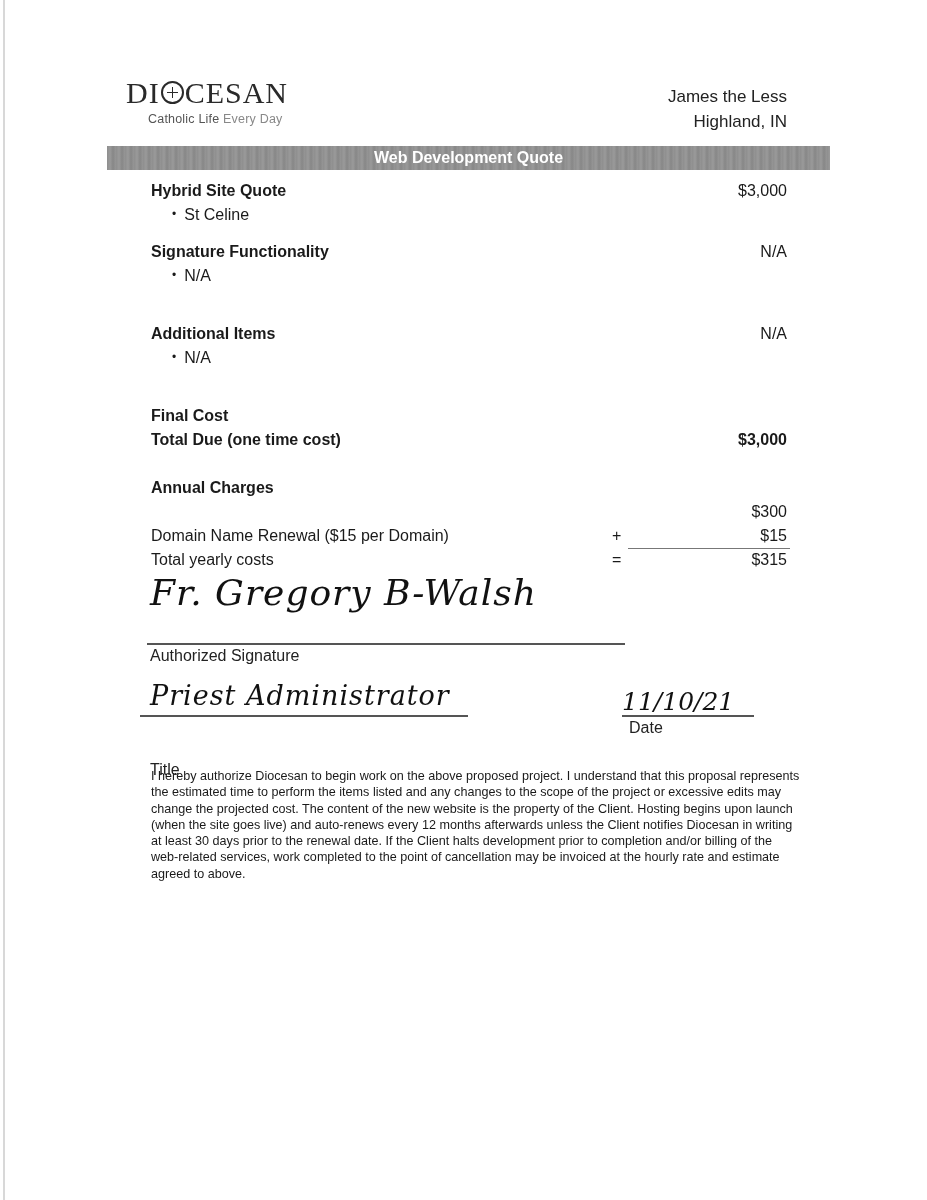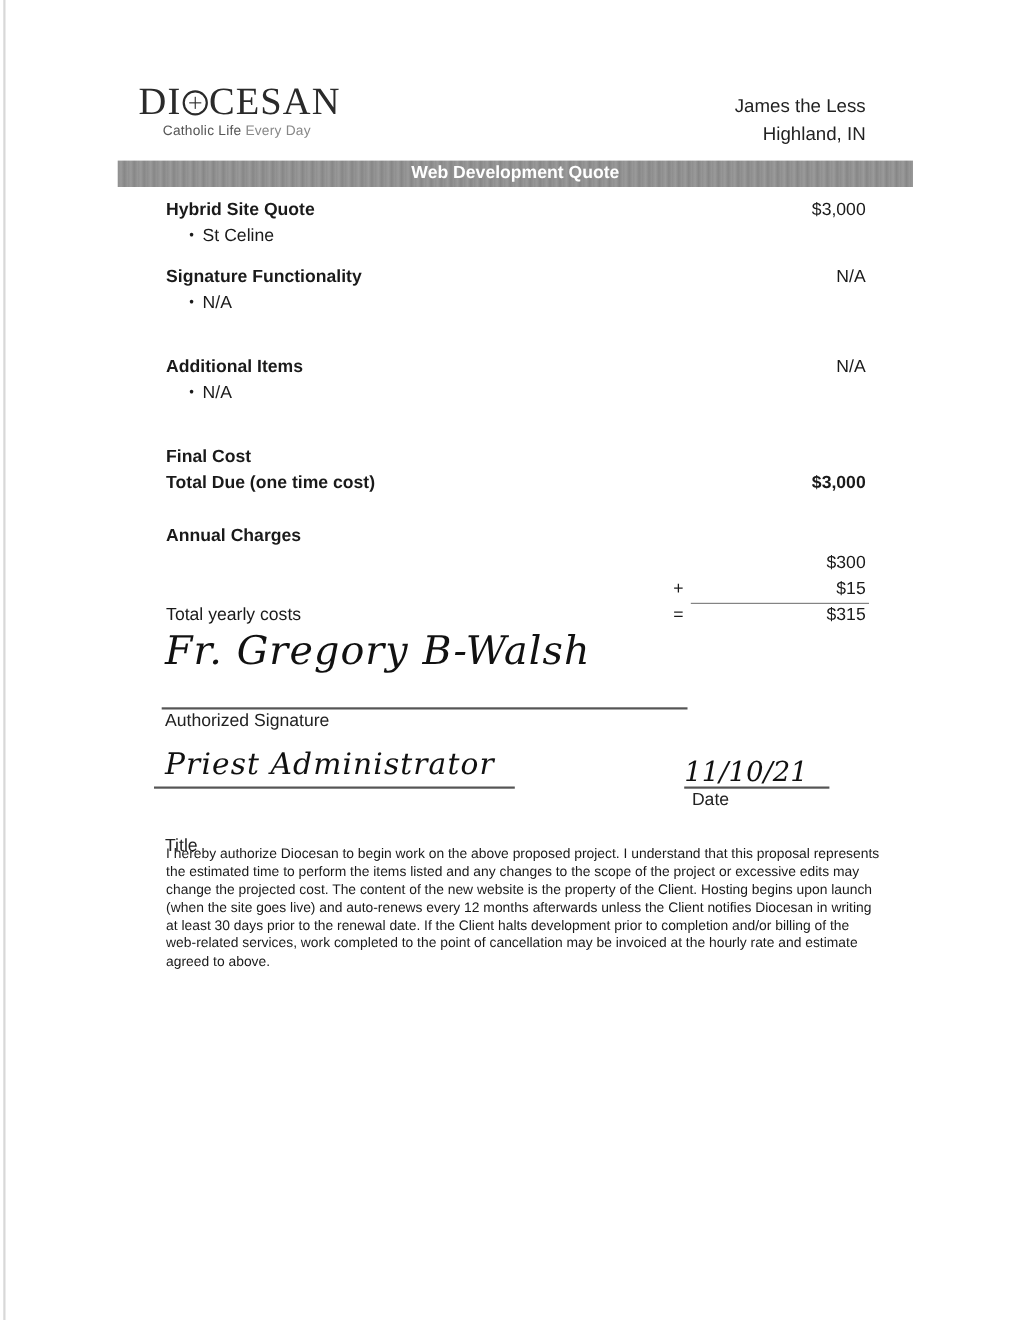--- a/index.html
+++ b/index.html
@@ -7,21 +7,21 @@
     width: 927px; height: 1200px; background: #ffffff; position: relative;
     overflow: hidden; color: #1a1a1a;
     font-family: "Liberation Sans", sans-serif;
   }
   .scan-edge {
     position: absolute; left: 3px; top: 0; width: 2px; height: 1200px;
     background: #d8d8d8;
   }
   .logo { position: absolute; left: 126px; top: 74px; }
   .logo-word {
-    font-family: "Liberation Serif", serif; font-size: 35px; letter-spacing: 1px;
+    font-family: "Liberation Serif", serif; font-size: 30px; letter-spacing: 1px;
     color: #2a2a2a; line-height: 38px; white-space: nowrap;
   }
   .logo-word .cross-o {
     display: inline-block; width: 23px; height: 23px; border: 2px solid #2a2a2a;
     border-radius: 50%; position: relative; vertical-align: -1px; margin: 0 1px;
     box-sizing: border-box;
   }
   .logo-word .cross-o::before {
     content: ""; position: absolute; left: 9px; top: 4px; width: 1.5px; height: 11px; background: #2a2a2a;
   }
@@ -97,20 +97,21 @@
   <span class="amount" style="font-weight:bold;">$3,000</span>
 </div>
 
 <div class="row" style="top:479px;">
   <span class="label">Annual Charges</span>
 </div>
 <div class="row" style="top:503px;">
   <span class="amount">$300</span>
 </div>
 <div class="row" style="top:527px;">
+  <span>Domain Name Renewal ($15 per Domain)</span>
   <span class="amount">$15</span>
 </div>
 <div class="op" style="top:527px;">+</div>
 <div class="sum-line"></div>
 <div class="row" style="top:551px;">
   <span>Total yearly costs</span>
   <span class="amount">$315</span>
 </div>
 <div class="op" style="top:551px;">=</div>
 

